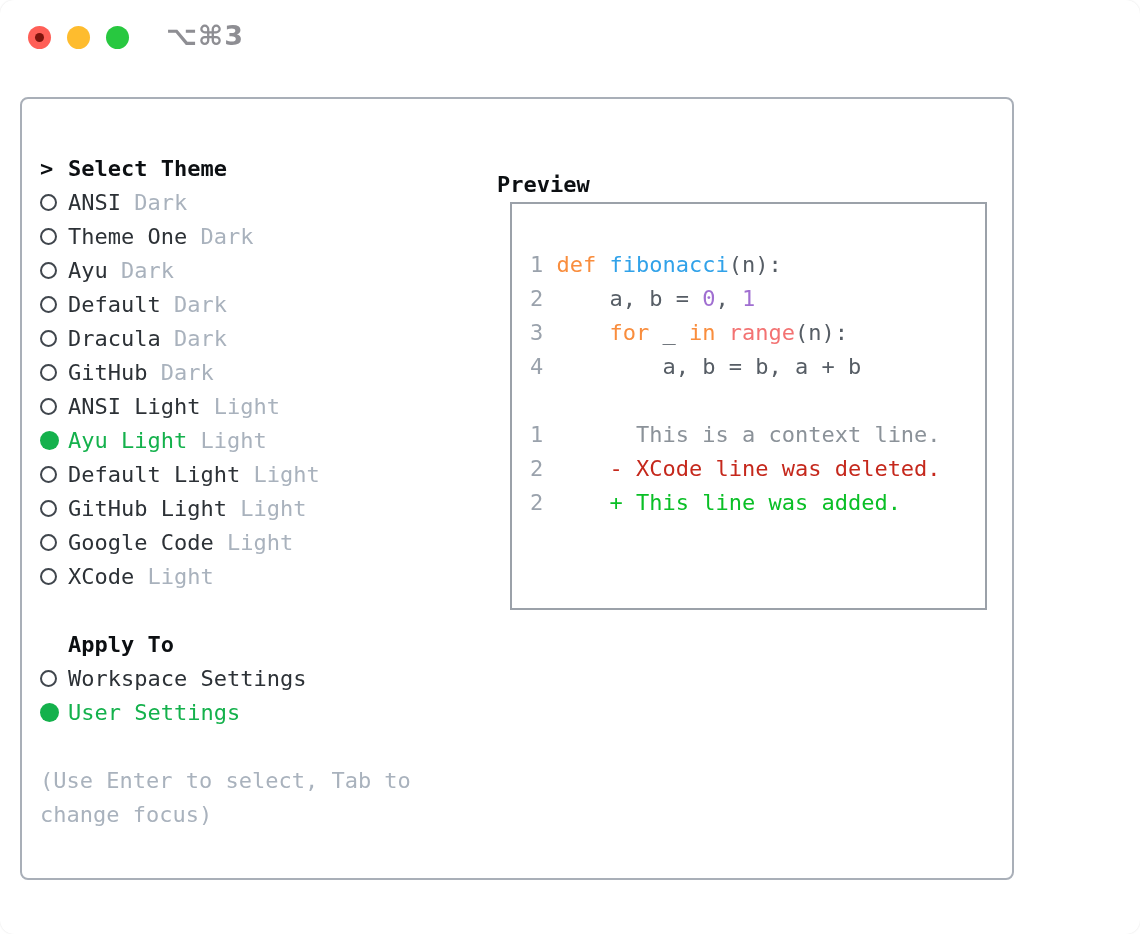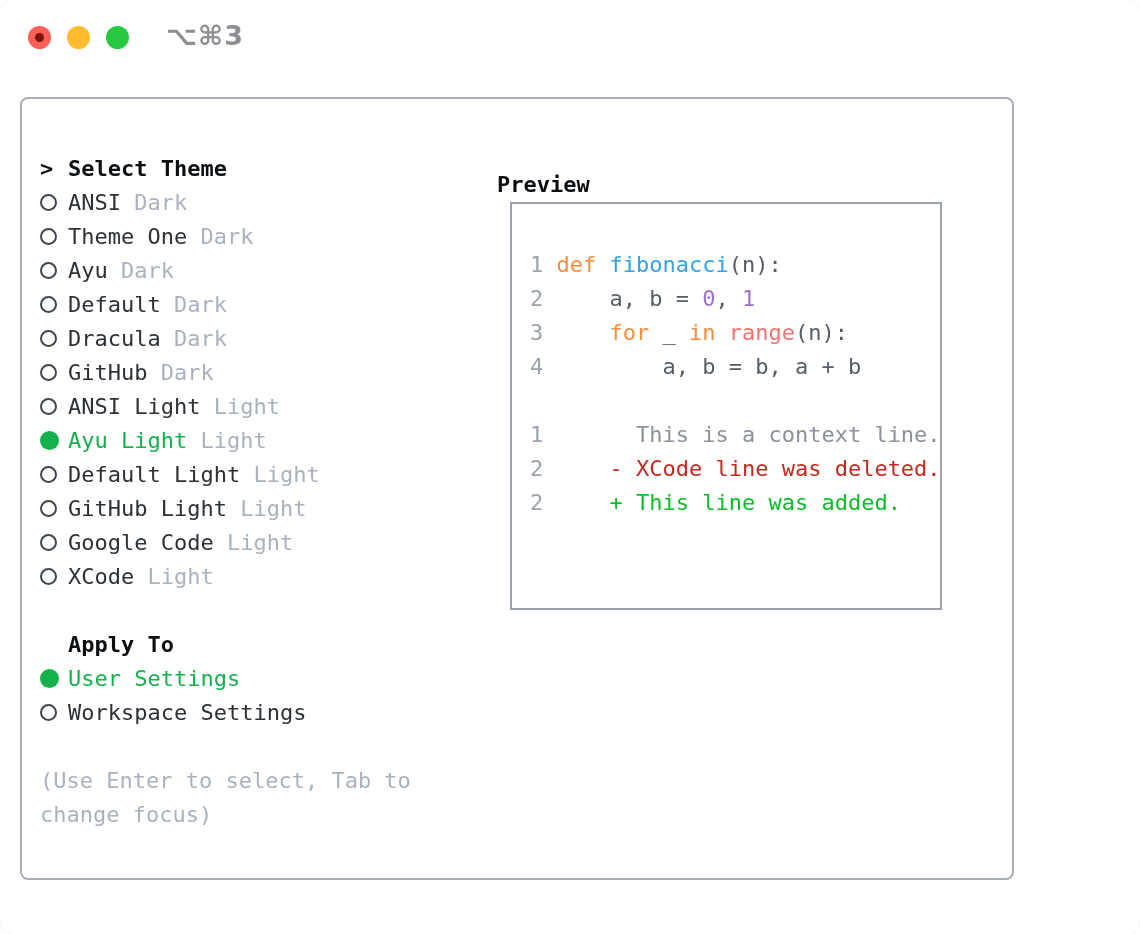--- a/index.html
+++ b/index.html
@@ -38,21 +38,21 @@
     border:2px solid #40464d;background:transparent;
   }
   .radio.on{width:19px;height:19px;border:none;background:var(--selected_green,#14b14c);}
   .option{cursor:default;}
   .option.selected .name{color:var(--selected_green,#14b14c);}
   .variant{color:var(--dim_text,#a9b2bd);}
   .hint-line{color:var(--dim_text,#a9b2bd);}
   
   .preview-title{position:absolute;left:475px;top:68px;height:34px;display:flex;align-items:center;}
   .preview-box{
-    position:absolute;left:488px;top:103px;width:432px;height:408px;
+    position:absolute;left:488px;top:103px;width:477px;height:408px;
     box-sizing:border-box;border:2px solid #9ba1a9;background:#fff;
     padding:44px 0 0 18px;overflow:hidden;
   }
   .pline{height:34px;line-height:34px;white-space:pre;}
   .sg-ln{color:var(--line_number,#9aa2ac);}
   .sg-fg{color:var(--code_fg,#565d65);}
   .sg-kw{color:var(--keyword,#f98d3d);}
   .sg-fn{color:var(--function,#31a2e9);}
   .sg-num{color:var(--number,#a06fd1);}
   .sg-call{color:var(--builtin,#f37272);}
@@ -143,28 +143,28 @@
 </div>
 
       <div class="row"></div>
 
       <div class="row">
         <span class="marker"></span>
         <span class="h">Apply To</span>
       </div>
 
       <div id="apply-list">
+  <div class="row option">
+    <span class="marker"><span class="radio"></span></span>
+    <span class="name">Workspace Settings</span>
+  </div>
+
   <div class="row option selected">
     <span class="marker"><span class="radio on"></span></span>
     <span class="name">User Settings</span>
-  </div>
-
-  <div class="row option">
-    <span class="marker"><span class="radio"></span></span>
-    <span class="name">Workspace Settings</span>
   </div>
 </div>
 
       <div class="row"></div>
 
       <div>
         <div class="row hint-line">(Use Enter to select, Tab to</div>
         <div class="row hint-line">change focus)</div>
       </div>
     </div>

